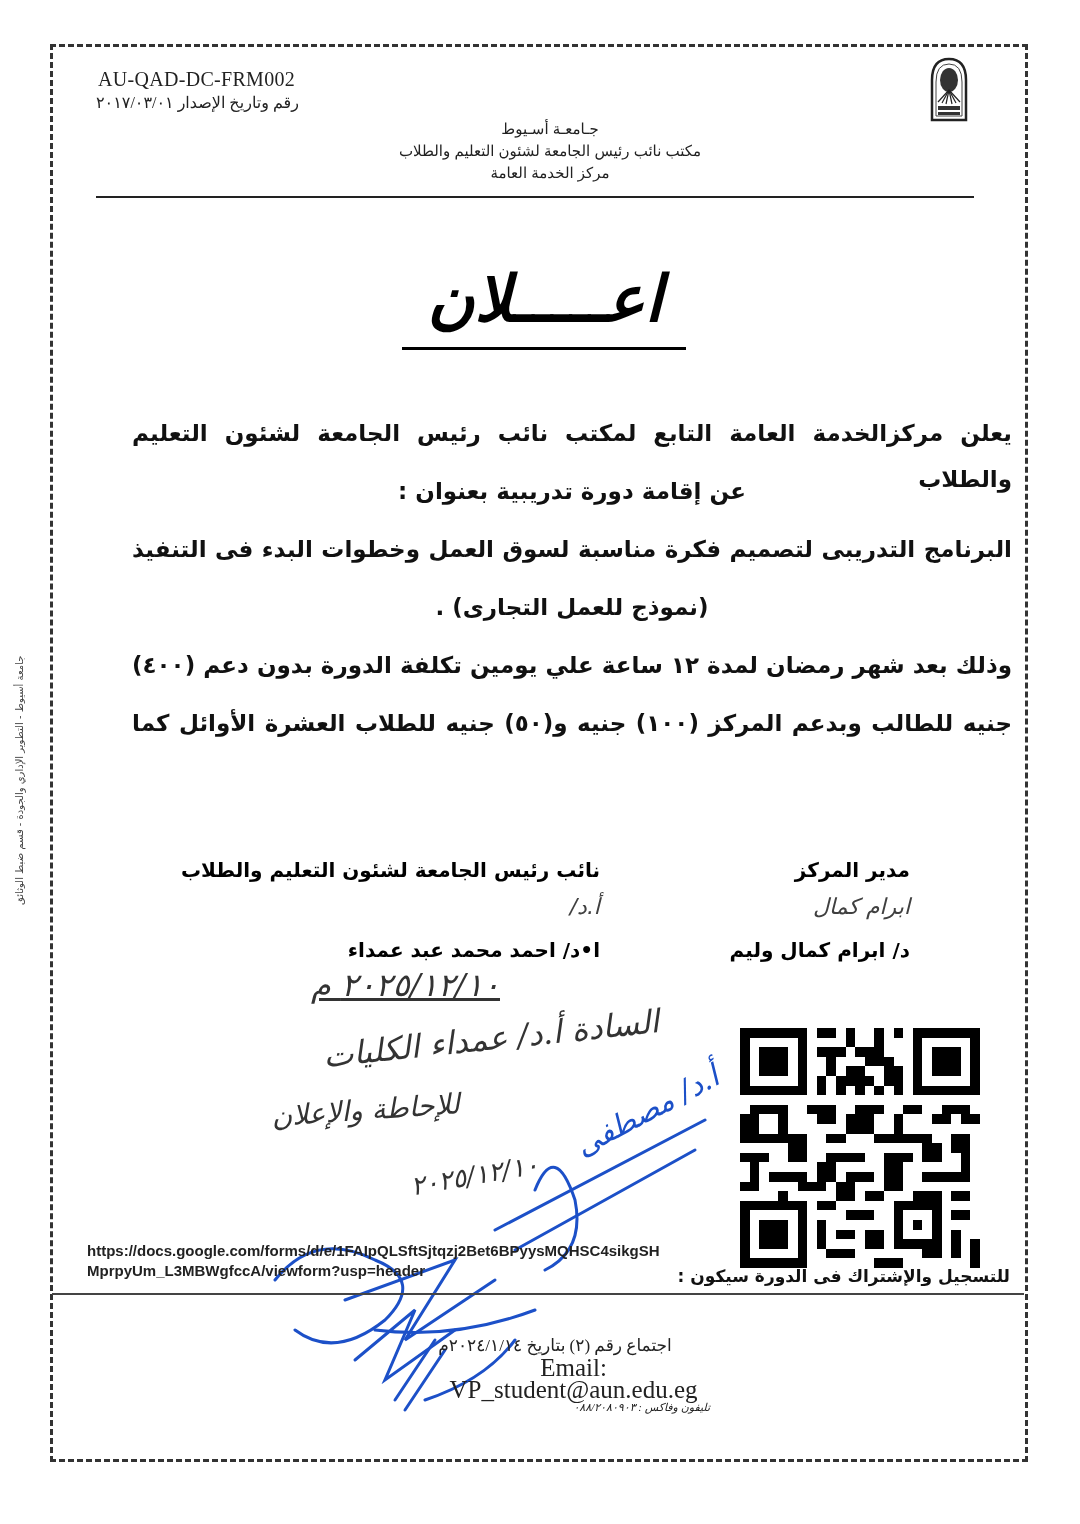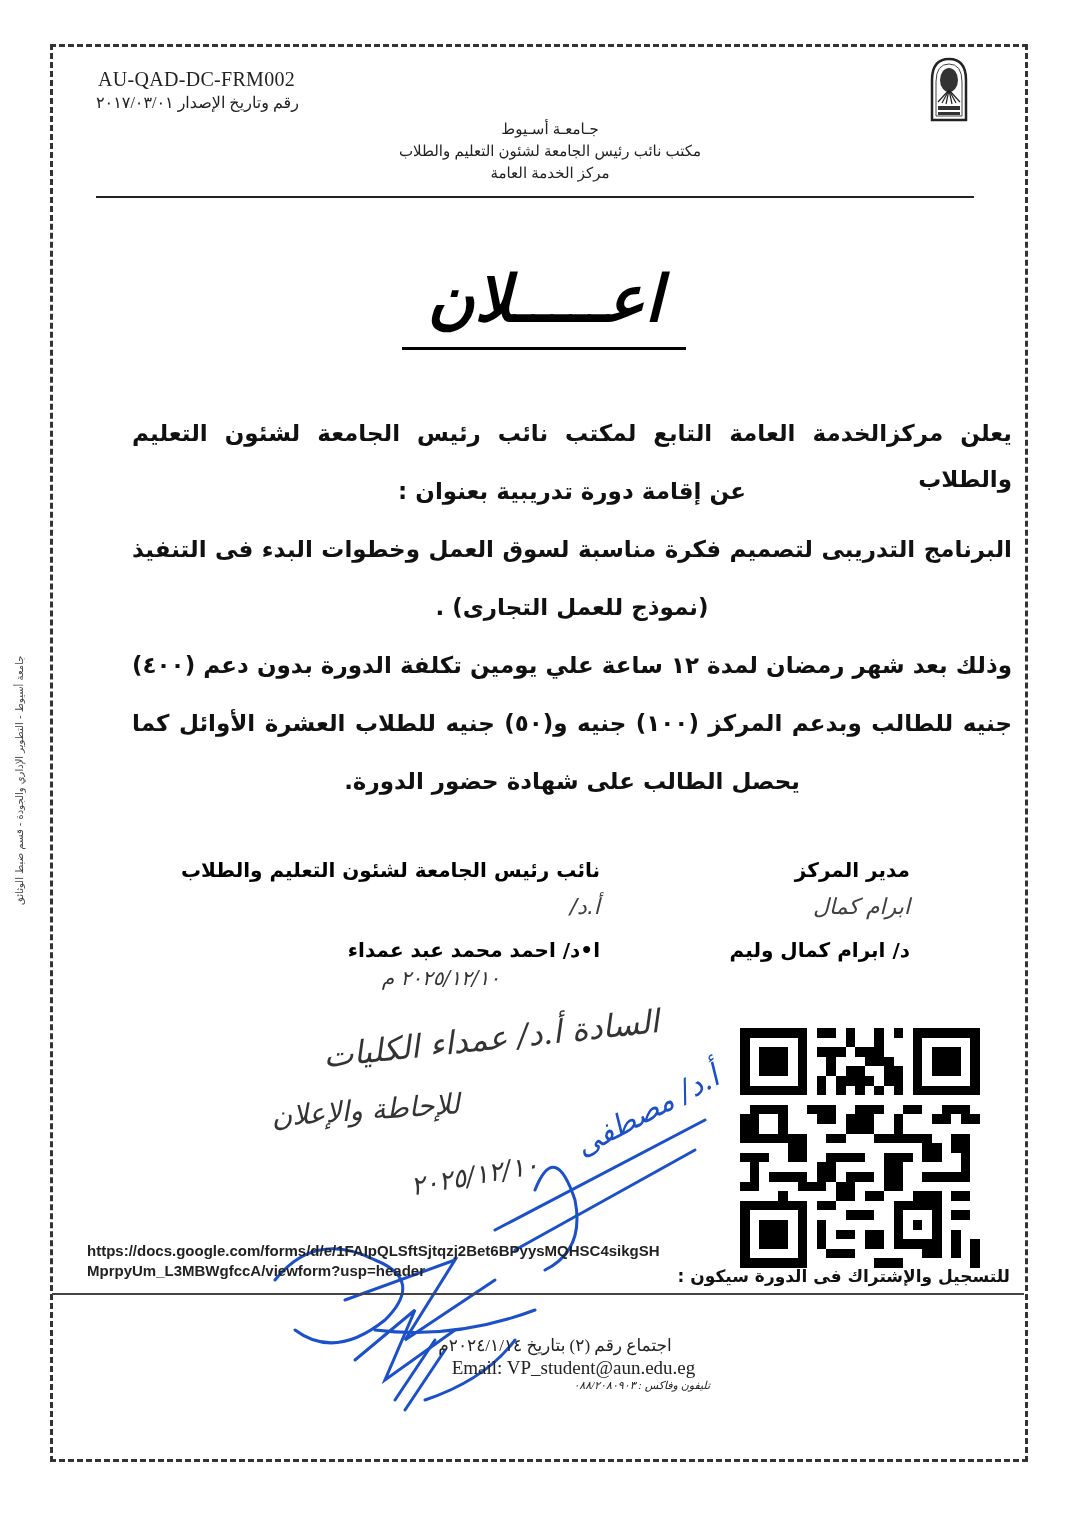--- a/index.html
+++ b/index.html
@@ -76,21 +76,21 @@
     font-family:"DejaVu Sans", sans-serif; font-weight:bold; font-size:17px; color:#111;
   }
   .footer-rule {
     position:absolute; left:52px; top:1293px; width:972px; height:2px; background:#444;
   }
   .footer {
     position:absolute; left:390px; top:1335px; width:330px; direction:rtl; text-align:center;
     font-family:"Liberation Serif", serif; color:#222;
   }
   .footer .meeting { font-size:17px; line-height:22px; }
-  .footer .email { direction:ltr; font-size:19px; line-height:22px;margin-left:37px; }
+  .footer .email { direction:ltr; font-size:25px; line-height:22px;margin-left:37px; }
   .footer .phone { font-size:11px; font-style:italic; text-align:right; padding-right:10px; }
   .blue-sig { position:absolute; left:255px; top:1080px; width:460px; height:380px; }
 </style>
 </head>
 <body>
 
 <div class="frame"></div>
 
 <div class="side-note">جامعة أسيوط - التطوير الإداري والجودة - قسم ضبط الوثائق</div>
 
@@ -123,36 +123,35 @@
 <div class="title">اعـــــلان</div>
 <div class="title-rule"></div>
 
 <div class="body-text">
   <p class="justify">يعلن مركزالخدمة العامة التابع لمكتب نائب رئيس الجامعة لشئون التعليم والطلاب</p>
   <p>عن إقامة دورة تدريبية بعنوان :</p>
   <p class="justify">البرنامج التدريبى لتصميم فكرة مناسبة لسوق العمل وخطوات البدء فى التنفيذ</p>
   <p>(نموذج للعمل التجارى) .</p>
   <p class="justify">وذلك بعد شهر رمضان لمدة ١٢ ساعة علي يومين تكلفة الدورة بدون دعم (٤٠٠)</p>
   <p class="justify">جنيه للطالب وبدعم المركز (١٠٠) جنيه و(٥٠) جنيه للطلاب العشرة الأوائل كما</p>
-  <p>يحصل الطالب على شهادة حضور الدورة.</p>
 </div>
 
 <div class="sig-col sig-left">
   <div class="role">نائب رئيس الجامعة لشئون التعليم والطلاب</div>
   <div class="scribble">أ.د/</div>
   <div>ا•د/ احمد محمد عبد عمداء</div>
 </div>
 
 <div class="sig-col sig-right">
   <div class="role">مدير المركز</div>
   <div class="scribble">ابرام كمال</div>
   <div>د/ ابرام كمال وليم</div>
 </div>
 
-<div class="handwriting" style="left:240px; top:966px; width:260px; font-size:20px;">٢٠٢٥/١٢/١٠ م</div>
+<div class="handwriting" style="left:240px; top:966px; width:260px; font-size:32px;text-decoration:underline;">٢٠٢٥/١٢/١٠ م</div>
 <div class="handwriting" style="left:220px; top:1025px; width:440px; font-size:32px; transform:rotate(-6deg);">السادة أ.د/ عمداء الكليات</div>
 <div class="handwriting" style="left:90px; top:1100px; width:370px; font-size:28px; transform:rotate(-4deg);">للإحاطة والإعلان</div>
 <div class="handwriting" style="left:300px; top:1170px; width:240px; font-size:26px; transform:rotate(-10deg);">٢٠٢٥/١٢/١٠</div>
 <div class="handwriting hw-blue" style="left:500px; top:1110px; width:230px; font-size:30px; transform:rotate(-28deg);">أ.د/ مصطفى</div>
 
 <svg class="blue-sig" viewBox="0 0 460 380">
   <g fill="none" stroke="#1c50c8" stroke-width="3" stroke-linecap="round">
     <path d="M240 150 L450 40"></path>
     <path d="M260 170 L440 70"></path>
     <path d="M280 110 Q300 60 320 120 Q330 170 290 190"></path>

